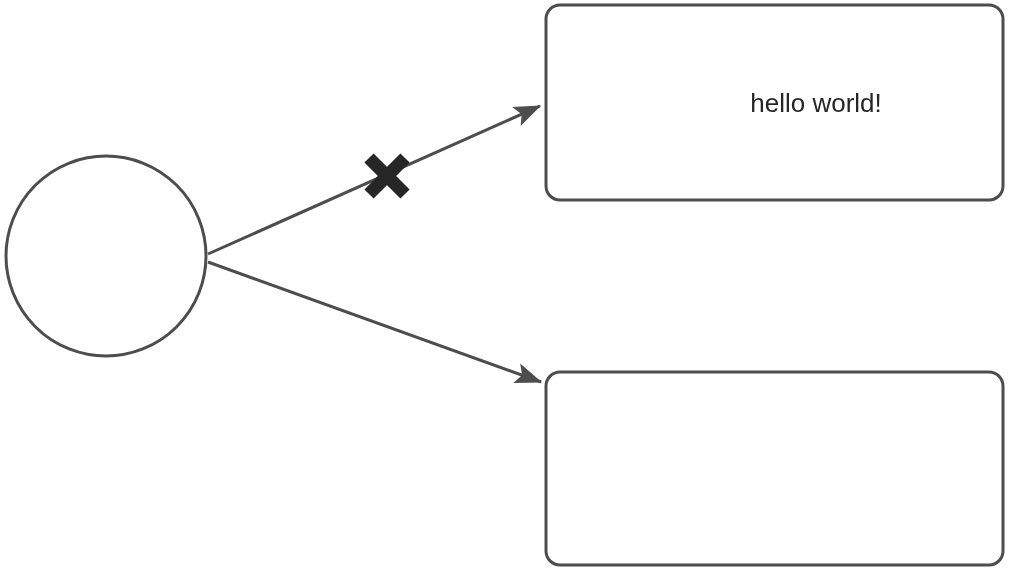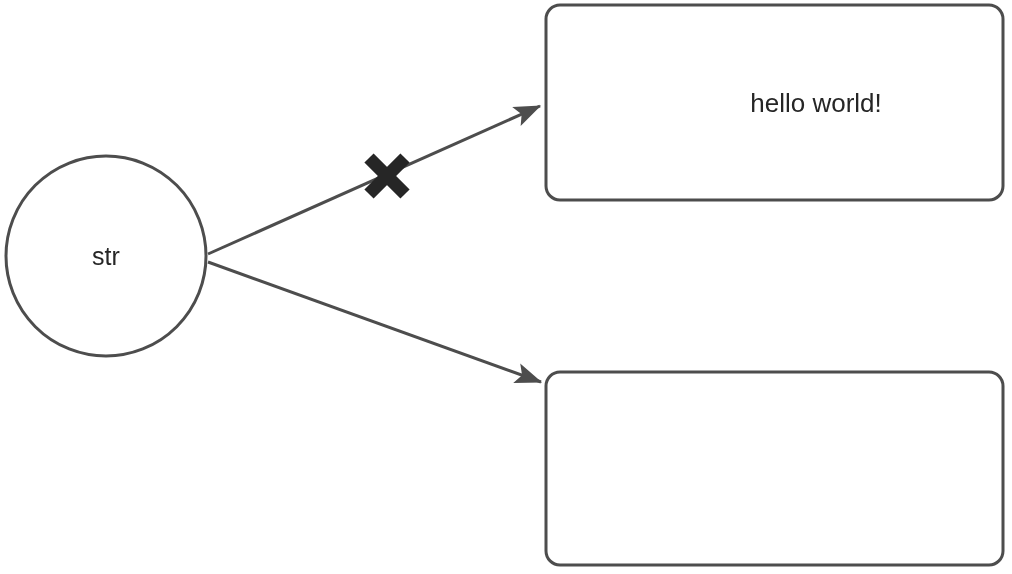--- a/index.html
+++ b/index.html
@@ -78,18 +78,17 @@
     <rect x="546" y="5" width="457" height="195" rx="14" ry="14" fill="#ffffff" stroke="#4d4d4d" stroke-width="3"></rect>
 
     <rect x="546" y="372" width="457" height="193" rx="14" ry="14" fill="#ffffff" stroke="#4d4d4d" stroke-width="3"></rect>
 
     <g>
       <line x1="369" y1="158" x2="405" y2="194" stroke="#262626" stroke-width="13" stroke-linecap="butt"></line>
       <line x1="405" y1="158" x2="369" y2="194" stroke="#262626" stroke-width="13" stroke-linecap="butt"></line>
     </g>
   </svg>
 
-  <div class="node-label" id="label-str">str</div>
 
   <div class="node-label" id="label-hello">hello world!</div>
 
 
 </div>
 
 </body></html>

